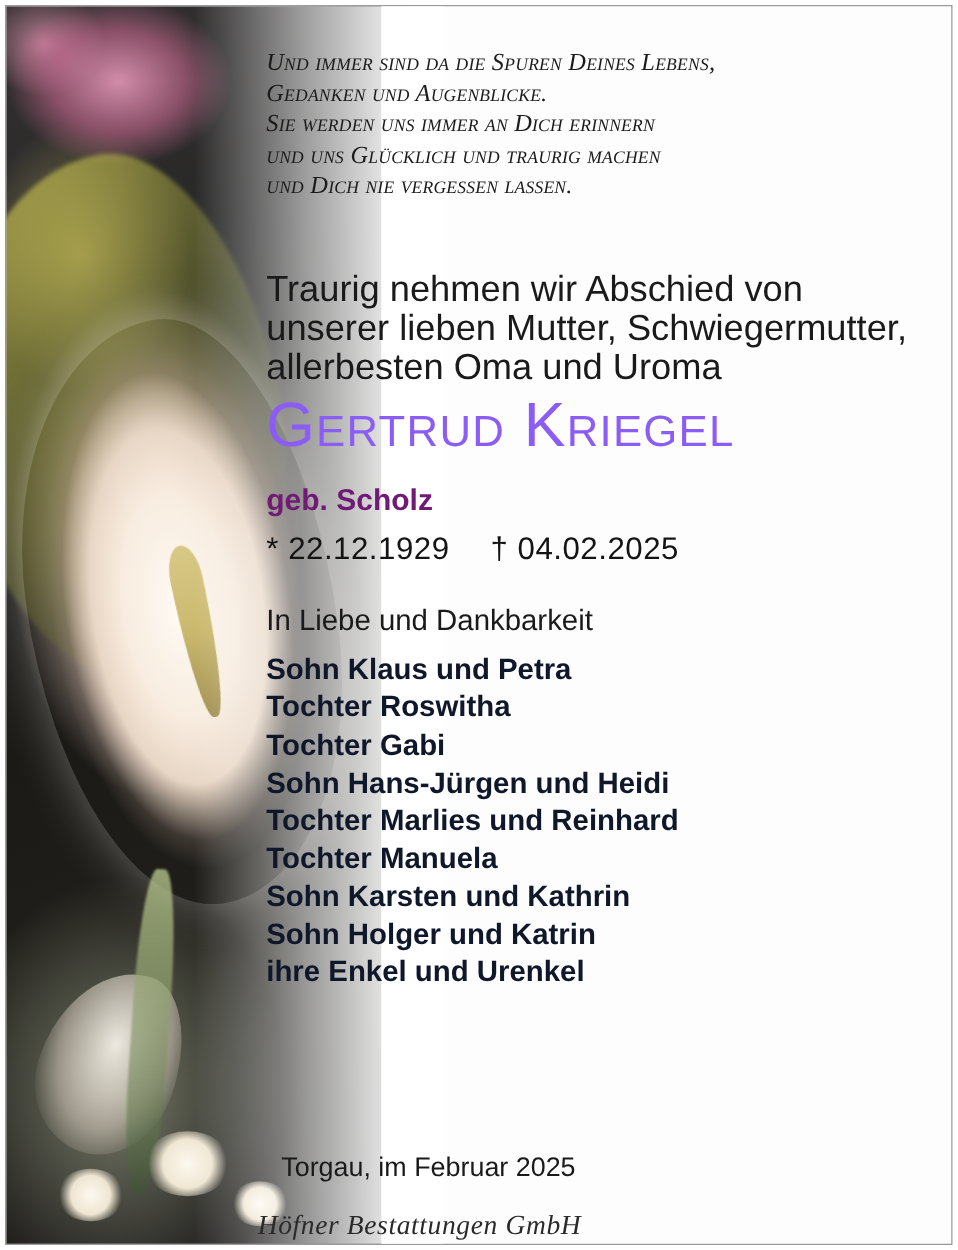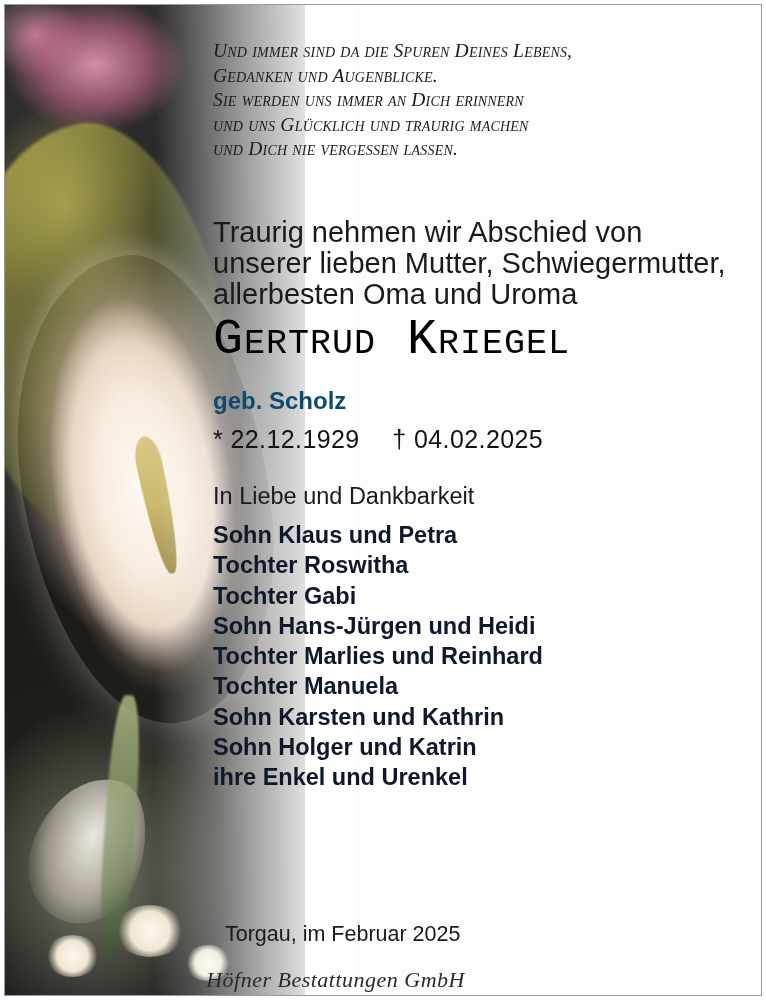--- a/index.html
+++ b/index.html
@@ -162,36 +162,36 @@
     line-height: 31px;
     color: #1a1a1a;
     margin-top: 34px;
   }
 
   .name {
     position: absolute;
     left: 0;
     top: 305px;
     width: 535px;
-    font-family: Liberation Mono, monospace;
+    font-family: Liberation Sans, sans-serif;
     font-size: 50px;
     line-height: 60px;
-    color: #000000;
+    color: #8b5cf6;
     font-variant: small-caps;
     letter-spacing: 1px;
     white-space: nowrap;
   }
 
   .maiden {
     position: absolute;
     left: 0;
     top: 382px;
     font-size: 24px;
     font-weight: bold;
-    color: #0c4a6e;
+    color: #701a75;
   }
 
   .dates {
     position: absolute;
     left: 0;
     top: 420px;
     font-size: 25px;
     color: #141414;
     letter-spacing: 0.4px;
   }

